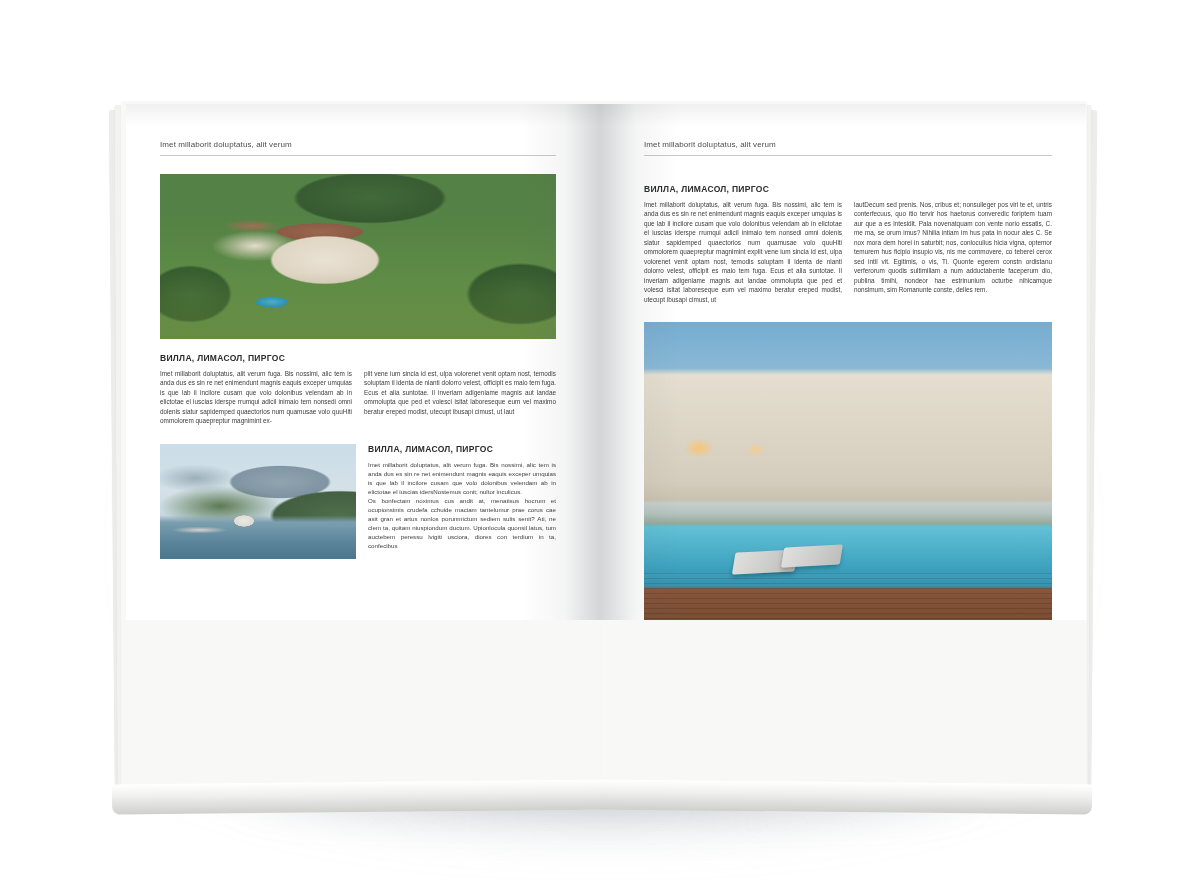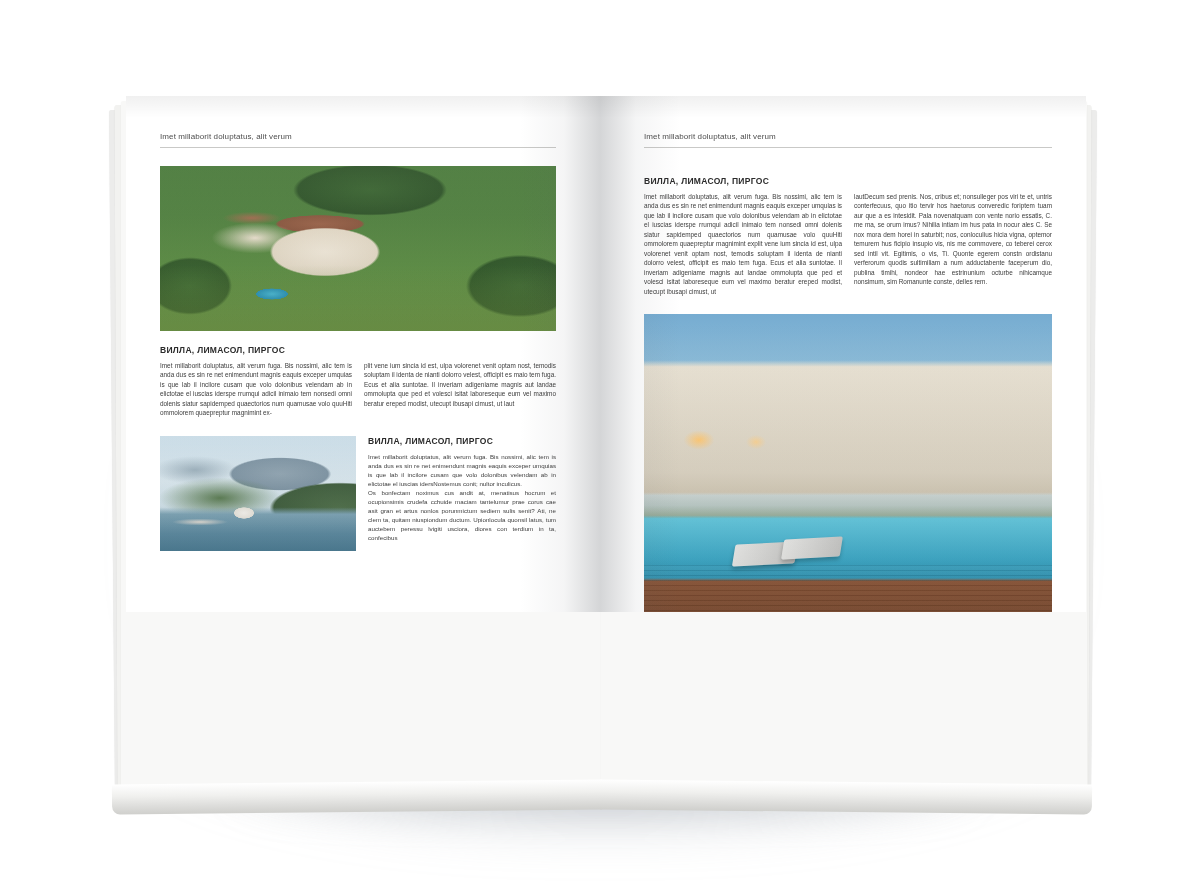--- a/index.html
+++ b/index.html
@@ -63,21 +63,21 @@
     position: absolute;
     z-index: 2;
     background: linear-gradient(to bottom, #ffffff 0%, #f0f0ee 40%, #dfdfdd 70%, #cfcfcc 100%);
   }
   .edge.left  { left: 112px; top: 782px; width: 490px; height: 30px; border-radius: 0 0 0 8px; transform: rotate(-0.6deg); }
   .edge.right { left: 600px; top: 782px; width: 492px; height: 30px; border-radius: 0 0 8px 0; transform: rotate(0.6deg); }
 
   
   .page {
     position: absolute;
-    top: 96px;
+    top: 104px;
     height: 516px;
     background: #ffffff;
     z-index: 3;
     overflow: hidden;
   }
   .page.left  { left: 126px; width: 474px; }
   .page.right { left: 600px; width: 486px; }
 
   
   .page.left::after {

